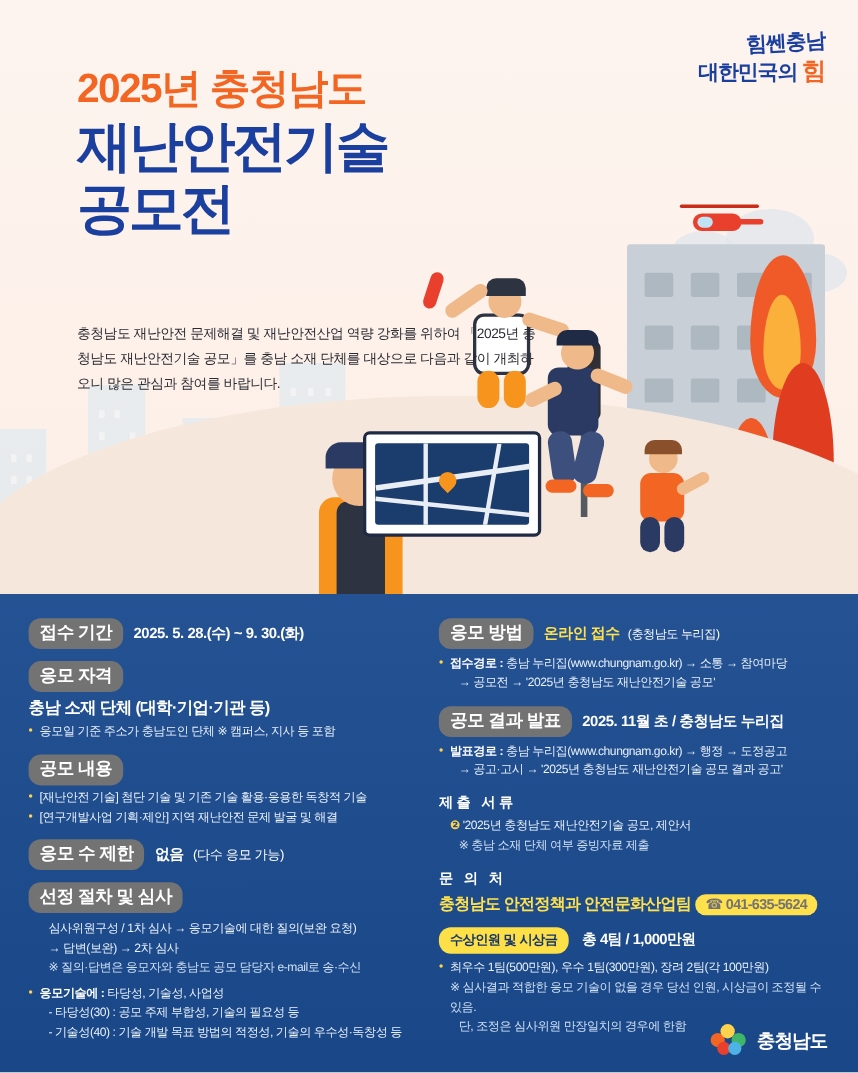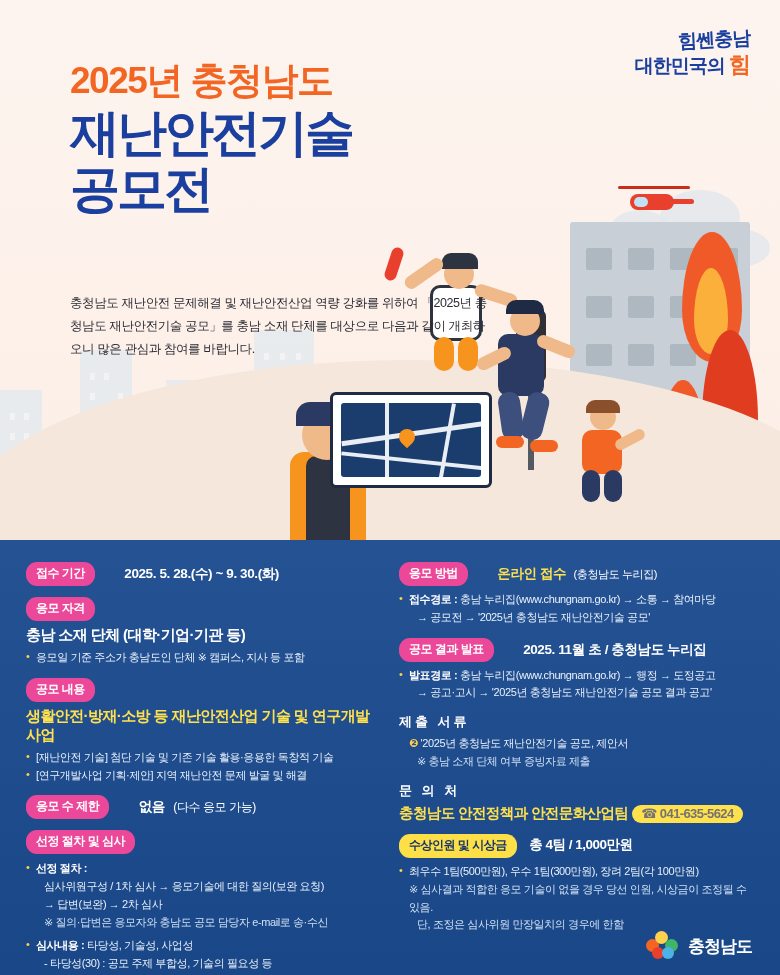--- a/index.html
+++ b/index.html
@@ -123,27 +123,27 @@
   .info::after{
     content:""; position:absolute; inset:0;
     background:linear-gradient(180deg, rgba(255,255,255,0.04), rgba(0,0,0,0.06));
     pointer-events:none;
   }
   .cols { position:absolute; inset:0; padding:22px 26px 10px 26px; display:flex; gap:18px; }
   .col { width:50%; position:relative; z-index:2; }
 
   .blk { margin-bottom:11px; }
   .tag {
-    display:inline-block; background:#ec4899; color:#fff; font-weight:800;
-    font-size:12px; padding:3px 10px 4px; border-radius:11px; letter-spacing:-0.5px;
+    display:inline-block; background:#737373; color:#fff; font-weight:800;
+    font-size:16px; padding:3px 10px 4px; border-radius:11px; letter-spacing:-0.5px;
     vertical-align:middle;
   }
   .inline-val {
     display:inline-block; color:#fff; font-size:13.5px; font-weight:700;
-    margin-left:25px; letter-spacing:-0.4px; vertical-align:middle;
+    margin-left:5px; letter-spacing:-0.4px; vertical-align:middle;
   }
   .yellow { color:#ffe14d; }
   .head2 {
     color:#ffe14d; font-size:15px; font-weight:800; margin:5px 0 4px; letter-spacing:-0.6px;
   }
   .head2.white { color:#fff; }
   ul.lst { list-style:none; margin:3px 0 0; padding:0; }
   ul.lst li {
     color:#e9f1fb; font-size:11px; line-height:1.62; letter-spacing:-0.4px;
     padding-left:10px; position:relative;
@@ -342,43 +342,41 @@
         <div class="blk">
           <span class="tag">응모 자격</span>
           <div class="head2 white">충남 소재 단체 (대학·기업·기관 등)</div>
           <ul class="lst">
             <li class="dot">응모일 기준 주소가 충남도인 단체 ※ 캠퍼스, 지사 등 포함</li>
           </ul>
         </div>
 
         <div class="blk">
           <span class="tag">공모 내용</span>
-          <div class="head2">생활안전·방재·소방 등 재난안전산업 기술 및 연구개발사업</div>
           <ul class="lst">
             <li class="dot">[재난안전 기술] 첨단 기술 및 기존 기술 활용·응용한 독창적 기술</li>
             <li class="dot">[연구개발사업 기획·제안] 지역 재난안전 문제 발굴 및 해결</li>
           </ul>
         </div>
 
         <div class="blk">
           <span class="tag">응모 수 제한</span>
           <span class="inline-val">없음</span>
           <span class="inline-val" style="font-weight:400;font-size:12px;margin-left:4px">(다수 응모 가능)</span>
         </div>
 
         <div class="blk">
           <span class="tag">선정 절차 및 심사</span>
           <ul class="lst" style="margin-top:6px">
-            <li class="dot"><span class="b">선정 절차 :</span></li>
             <li class="sub">심사위원구성 / 1차 심사 → 응모기술에 대한 질의(보완 요청)</li>
             <li class="sub">→ 답변(보완) → 2차 심사</li>
             <li class="sub note">※ 질의·답변은 응모자와 충남도 공모 담당자 e-mail로 송·수신</li>
           </ul>
           <ul class="lst" style="margin-top:5px">
-            <li class="dot"><span class="b">심사내용 :</span> <span>타당성, 기술성, 사업성</span></li>
+            <li class="dot"><span class="b">응모기술에 :</span> <span>타당성, 기술성, 사업성</span></li>
             <li class="sub">- 타당성(30) : 공모 주제 부합성, 기술의 필요성 등</li>
             <li class="sub">- 기술성(40) : 기술 개발 목표 방법의 적정성, 기술의 우수성·독창성 등</li>
 
           </ul>
         </div>
 
       </div>
 
       <div class="col">
 

